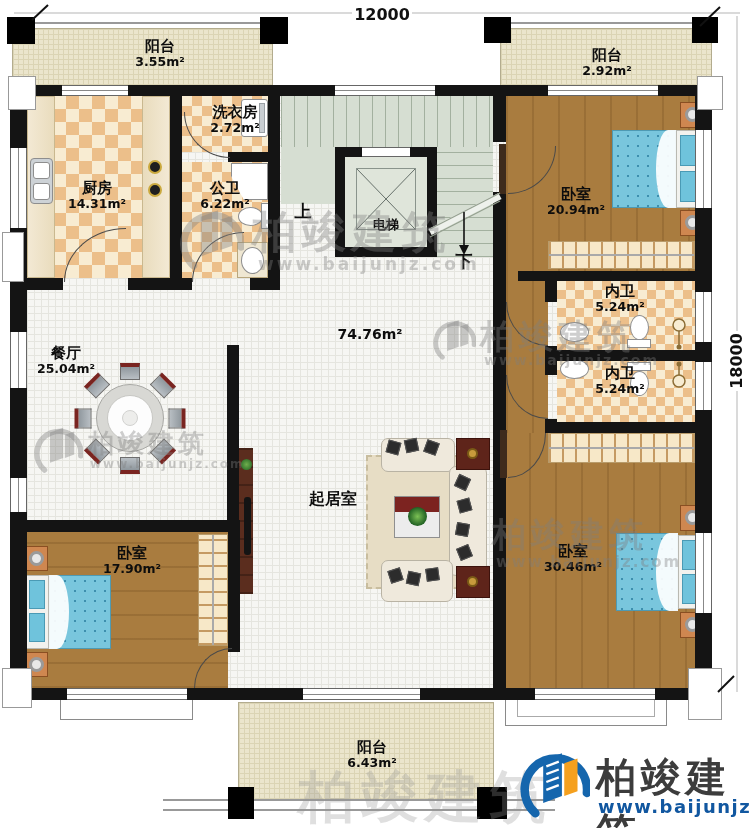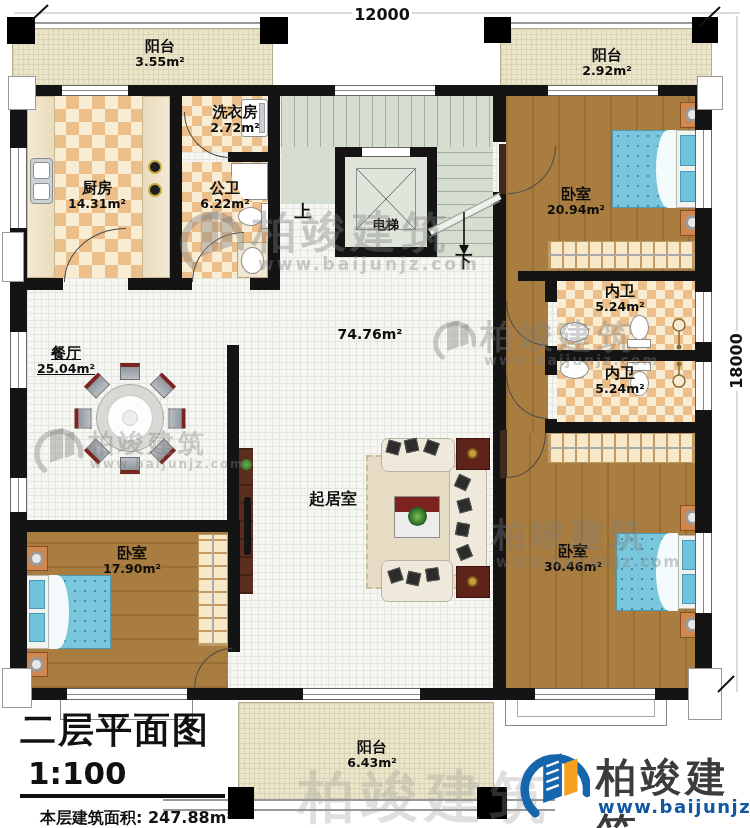--- a/index.html
+++ b/index.html
@@ -313,21 +313,21 @@
     <div class="ar">20.94m²</div>
   </div>
   <div class="lbl" style="left:620px;top:283px;">
     <div class="nm">内卫</div>
     <div class="ar">5.24m²</div>
   </div>
   <div class="lbl" style="left:620px;top:365px;">
     <div class="nm">内卫</div>
     <div class="ar">5.24m²</div>
   </div>
-  <div class="lbl" style="left:66px;top:345px;text-decoration:underline;">
+  <div class="lbl" style="left:66px;top:345px;">
     <div class="nm">餐厅</div>
     <div class="ar">25.04m²</div>
   </div>
   <div class="lbl" style="left:370px;top:326px;">
     <div class="ar" style="font-size:14px;">74.76m²</div>
   </div>
   <div class="lbl" style="left:333px;top:490px;">
     <div class="nm" style="font-size:16px;">起居室</div>
   </div>
   <div class="lbl" style="left:132px;top:545px;">
@@ -358,27 +358,20 @@
     </svg>
   <div class="wm" style="left:480px;top:314px;font-size:34px;letter-spacing:5px;">柏竣建筑</div>
   <div class="wm" style="left:484px;top:352px;font-size:14px;letter-spacing:2px;">www.baijunjz.com</div>
   <div class="wm" style="left:492px;top:512px;font-size:34px;letter-spacing:5px;">柏竣建筑</div>
   <div class="wm" style="left:496px;top:553px;font-size:15px;letter-spacing:2px;">www.baijunjz.com</div>
   <div class="wm" style="left:298px;top:760px;font-size:56px;letter-spacing:8px;color:rgba(150,150,150,.30);">柏竣建筑</div>
 
   <div class="dim" style="left:352px;top:5px;width:60px;height:18px;">12000</div>
   <div class="dim" style="left:706px;top:352px;width:60px;height:18px;transform:rotate(-90deg);">18000</div>
 
-  <div class="abs" style="left:20px;top:706px;width:280px;">
-    <div style="display:inline-block;font-size:36px;font-weight:bold;letter-spacing:2px;">二层平面图</div>
-    <div style="display:inline-block;font-size:31px;font-weight:bold;margin-left:8px;">1:100</div>
-    <div style="width:205px;height:4px;background:#111;margin-top:3px;"></div>
-    <div style="font-size:16px;font-weight:bold;margin:10px 0 0 20px;">本层建筑面积: 247.88m²</div>
-    
-  </div>
 
   <svg style="position:absolute;left:512px;top:746px;" width="78" height="72" viewBox="0 0 100 92">
     <path d="M30 86 A40 40 0 1 1 96 60" fill="none" stroke="#1566ad" stroke-width="11" stroke-linecap="round"></path>
     <polygon points="40,18 64,9 64,64 40,73" fill="#1566ad"></polygon>
     <polygon points="67,22 84,16 84,58 67,64" fill="#f5a01e"></polygon>
     <g stroke="#fff" stroke-width="3">
       <line x1="44" y1="26" x2="60" y2="20"></line>
         <line x1="44" y1="36" x2="60" y2="30"></line>
       <line x1="44" y1="46" x2="60" y2="40"></line>
         <line x1="44" y1="56" x2="60" y2="50"></line>

